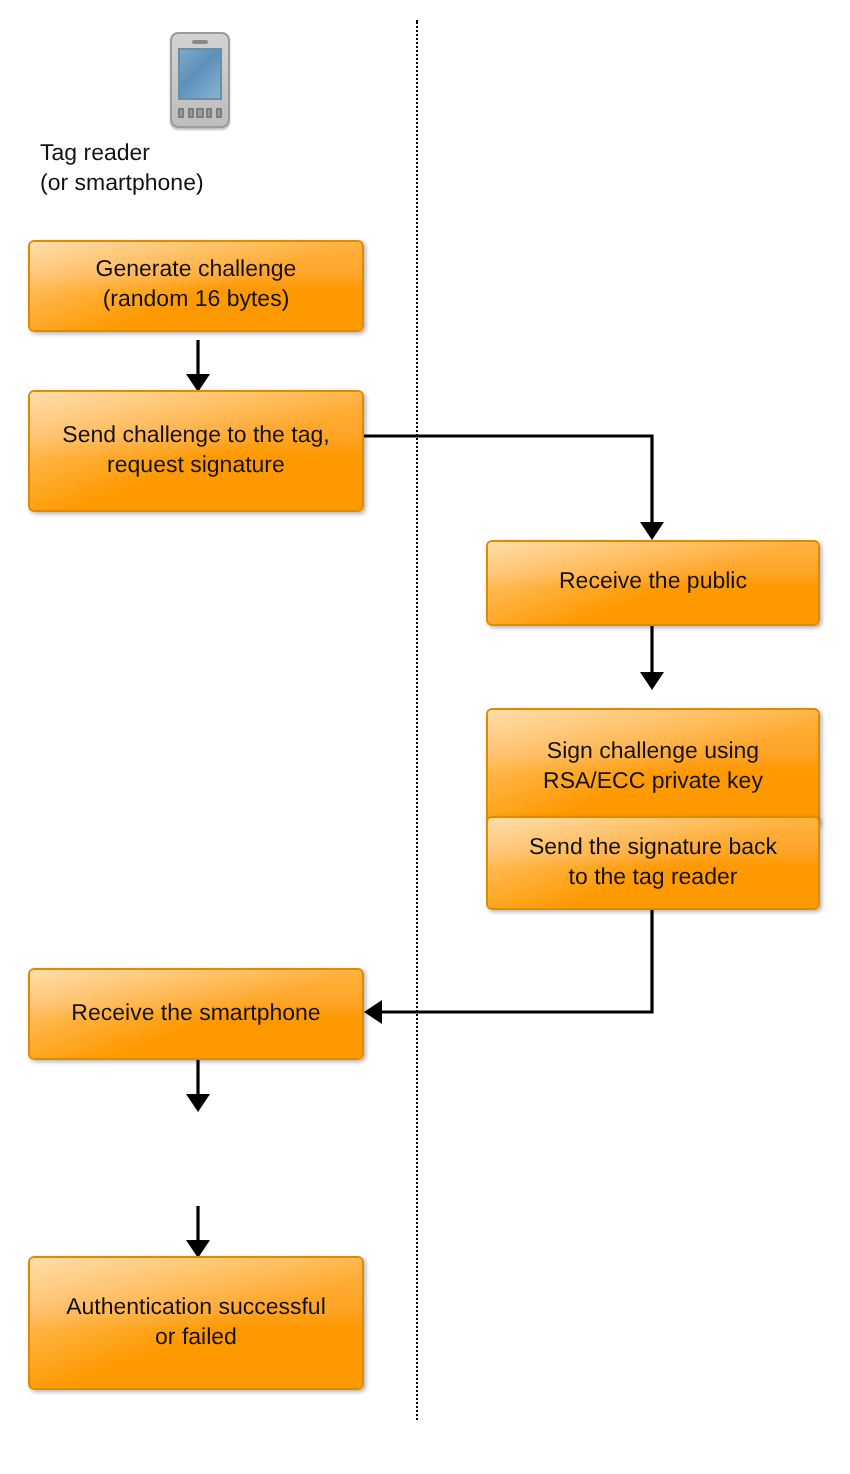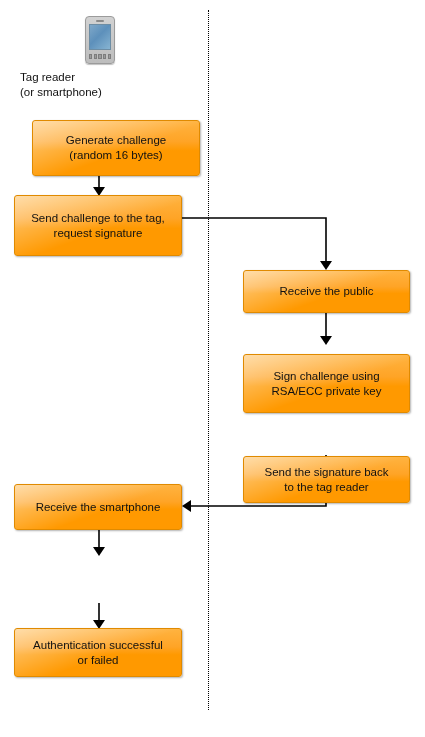--- a/index.html
+++ b/index.html
@@ -121,29 +121,29 @@
     color: #111111;
     white-space: pre-line;
     padding: 0 6px;
   }
 
   
   .lane-left  { left: 14px;  width: 168px; }
   
   .lane-right { left: 243px; width: 167px; }
 
-  #node-generate   { top: 120px; height: 56px; margin-left: 18px; }
+  #node-generate   { top: 120px; height: 46px; }
   #node-send-chal  { top: 195px; height: 61px; }
   #node-recv-sig   { top: 484px; height: 46px; }
   #node-verify     { top: 555px; height: 48px; }
-  #node-auth       { top: 628px; height: 49px; text-align: center; }
+  #node-auth       { top: 628px; height: 67px; text-align: center; }
 
   #node-recv-req   { top: 270px; height: 43px; }
   #node-sign       { top: 354px; height: 59px; }
-  #node-send-back  { top: 408px; height: 47px; margin-top: 48px; }
+  #node-send-back  { top: 408px; height: 47px; }
 
   
   .edges {
     position: absolute;
     left: 0; top: 0;
     width: 425px; height: 737px;
     pointer-events: none;
   }
 </style>
 </head>

